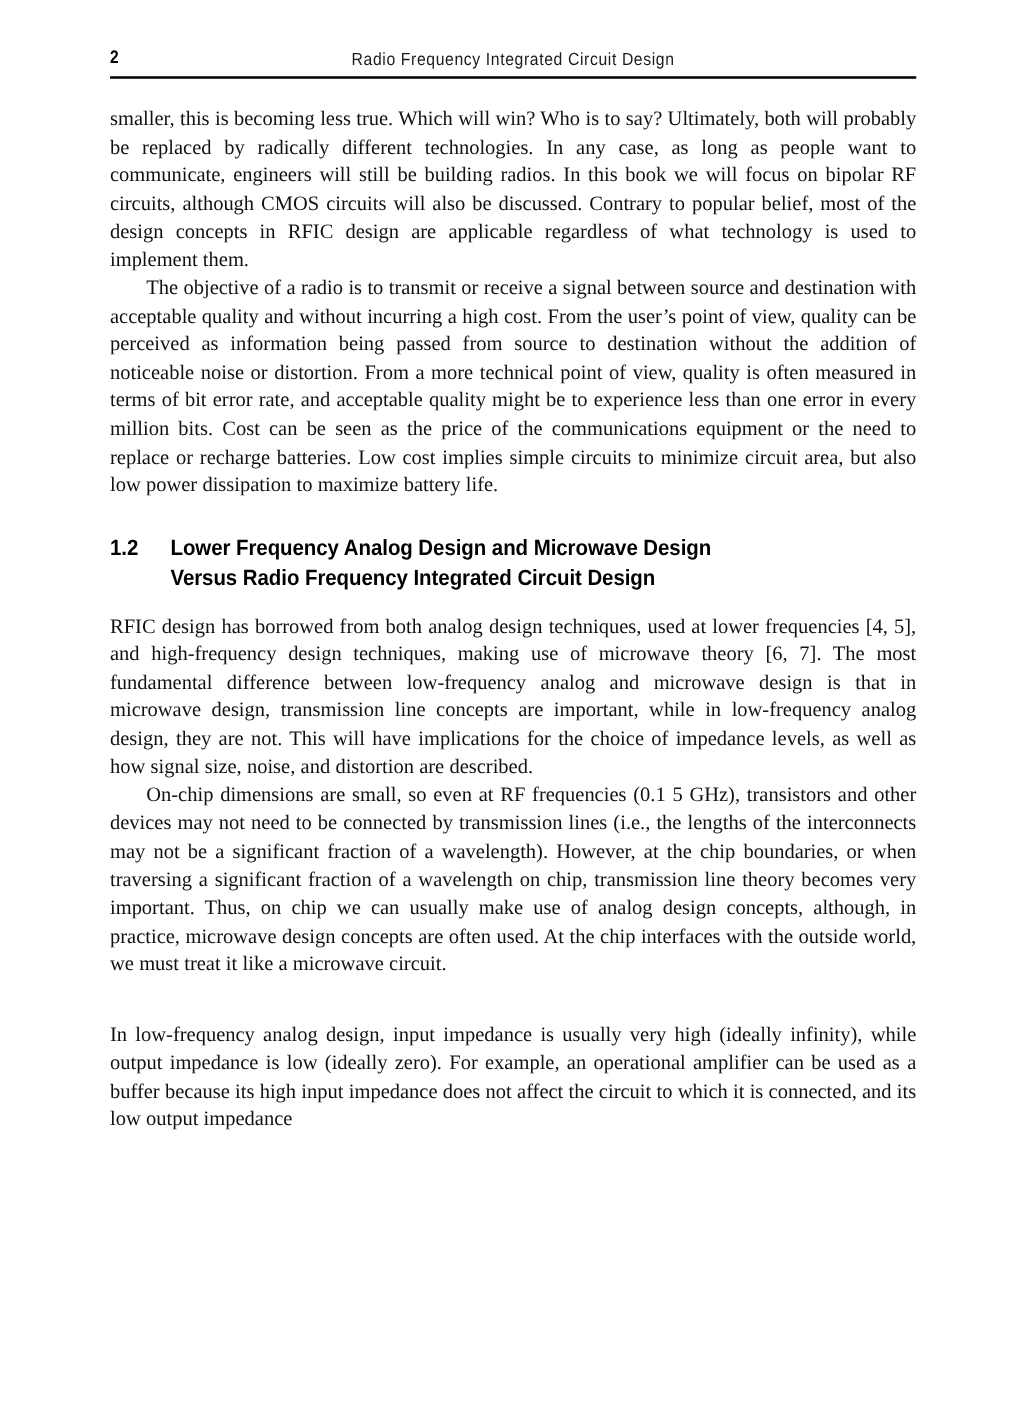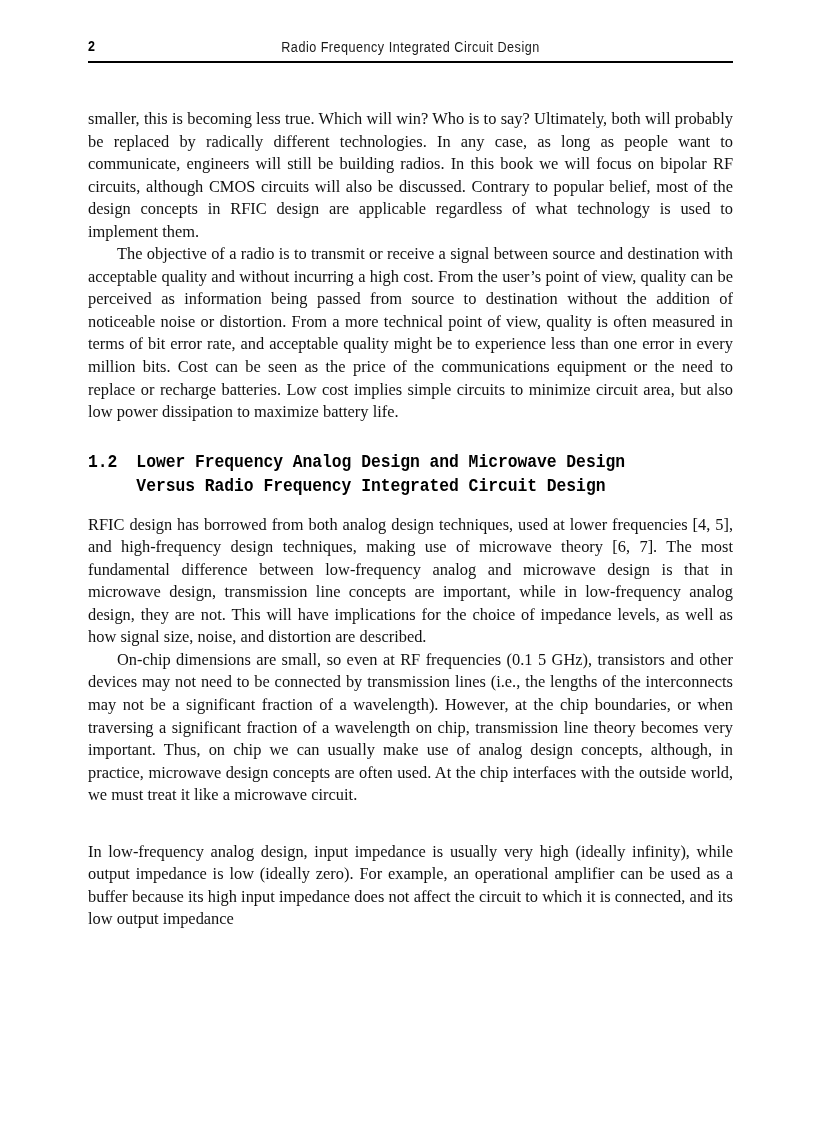--- a/index.html
+++ b/index.html
@@ -56,21 +56,21 @@
     top: 61px;
     width: 645px;
     height: 2.4px;
     background: #000000;
   }
 
   
   .column {
     position: absolute;
     left: 88px;
-    top: 108px;
+    top: 84px;
     width: 645px;
   }
 
   p.body {
     margin: 0;
     font-family: "Liberation Serif", "DejaVu Serif", serif;
     font-size: 16.4px;
     line-height: 22.55px;
     color: #111111;
     text-align: justify;
@@ -81,21 +81,21 @@
   }
   p.body.indent {
     text-indent: 29px;
   }
 
   
 
   
   h2.sec, h3.subsec {
     margin: 0;
-    font-family: Liberation Mono, monospace;
+    font-family: Liberation Sans, sans-serif;
     font-weight: bold;
     color: #000000;
     display: block;
   }
   h2.sec {
     font-size: 17.6px;
     line-height: 24.5px;
     letter-spacing: -0.05px;
   }
   h3.subsec {

